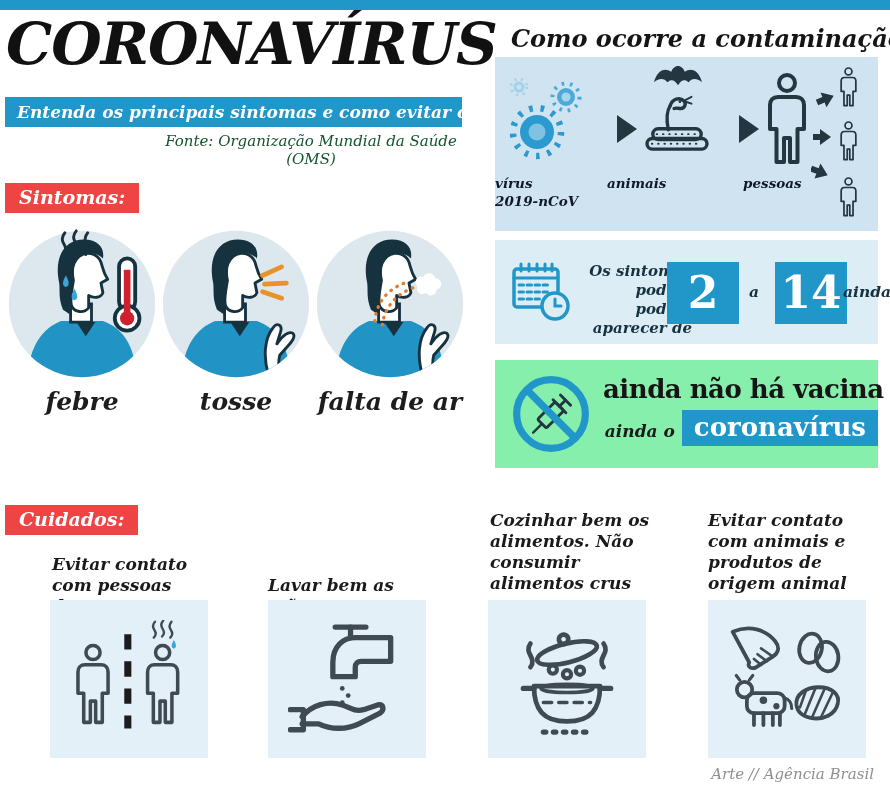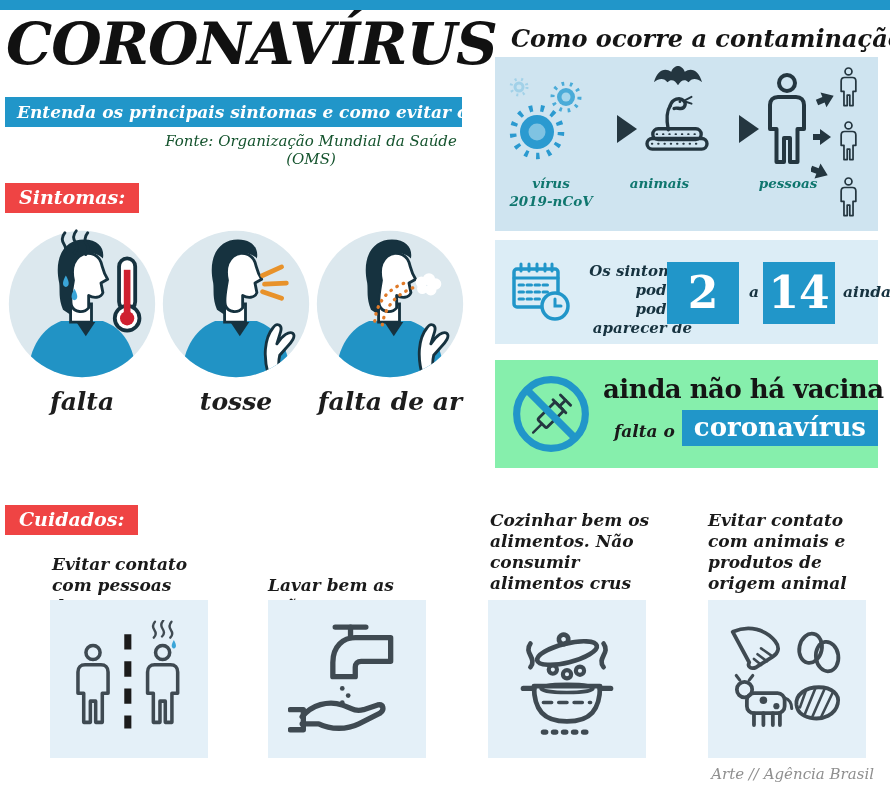--- a/index.html
+++ b/index.html
@@ -19,22 +19,22 @@
   .chip-sintomas{left:5px;top:183px;}
   .chip-cuidados{left:5px;top:505px;}
   .circle{top:228px;width:152px;height:152px;}
   .symptom-label{top:387px;width:152px;text-align:center;font-style:italic;font-weight:bold;
                  font-size:25px;color:#1d1d1d;}
   .right-heading{left:511px;top:24px;font-style:italic;font-weight:bold;font-size:24px;color:#151515;white-space:nowrap;}
   .panel{left:495px;width:383px;}
   .panel-contamination{top:57px;height:174px;background:#cfe4f0;}
   .panel-days{top:240px;height:104px;background:#dcedf6;}
   .panel-vaccine{top:360px;height:108px;background:#86efac;}
-  .stage-label{font-style:italic;font-weight:bold;font-size:13.5px;color:#0f766e;
-               text-align:center;line-height:1.3;}
+  .stage-label{font-style:italic;font-weight:bold;font-size:13.5px;color:#0f172a;
+               text-align:left;line-height:1.3;}
   .days-text{left:85px;top:22px;width:112px;text-align:right;font-style:italic;font-weight:bold;
              font-size:15px;line-height:1.27;color:#16323f;}
   .day-box{top:22px;width:72px;height:62px;background:#2196c9;color:#fff;text-align:center;
            line-height:62px;font-weight:bold;font-size:44px;}
   .day-small{top:42px;font-style:italic;font-weight:bold;font-size:15.5px;color:#16323f;}
   .vacc-text{left:108px;top:14px;width:275px;}
   .vacc-headline{font-weight:bold;font-size:26px;letter-spacing:-0.5px;color:#151515;white-space:nowrap;}
   .vacc-row{display:flex;align-items:flex-end;justify-content:flex-end;margin-top:6px;}
   .vacc-prefix{font-style:italic;font-weight:bold;font-size:17px;margin-right:7px;margin-bottom:5px;}
   .vacc-highlight{background:#2196c9;color:#fff;font-weight:bold;font-size:26px;padding:2px 12px 4px 12px;}
@@ -148,21 +148,21 @@
       <g fill="#fff">
         <circle cx="113" cy="57" r="6"></circle>
           <circle cx="121" cy="54" r="6.5"></circle>
           <circle cx="128" cy="59" r="6"></circle>
         <circle cx="123" cy="65" r="6"></circle>
           <circle cx="114" cy="64" r="5.5"></circle>
       </g>
     </svg>
   </div>
 
-  <div class="abs symptom-label" style="left:6px">falta</div>
+  <div class="abs symptom-label" style="left:6px">febre</div>
   <div class="abs symptom-label" style="left:160px">tosse</div>
   <div class="abs symptom-label" style="left:314px">falta de ar</div>
 
   <div class="abs right-heading">Como ocorre a contaminação</div>
 
   <div class="abs panel panel-contamination">
 
     <svg class="abs" style="left:6px;top:12px" viewBox="0 0 95 100" width="95" height="100">
       <g opacity="0.55">
         <circle cx="18" cy="18" r="8" fill="none" stroke="#7fc3e2" stroke-width="3" stroke-dasharray="2 4.6"></circle>
@@ -246,40 +246,40 @@
       <circle cx="44" cy="44" r="13" fill="#dcedf6" stroke="#2196c9" stroke-width="3.5"></circle>
       <path d="M44,37 V44 H50" fill="none" stroke="#2196c9" stroke-width="3" stroke-linecap="round"></path>
     </svg>
     <div class="abs days-text">
       <div>Os sintomas</div>
       <div>podem podem</div>
       <div>aparecer de</div>
     </div>
     <div class="abs day-box" style="left:172px">2</div>
     <div class="abs day-small" style="left:246px;width:26px;text-align:center">a</div>
-    <div class="abs day-box" style="left:268px">14</div>
+    <div class="abs day-box" style="left:280px">14</div>
     <div class="abs day-small" style="left:348px">ainda</div>
   </div>
 
   <div class="abs panel panel-vaccine">
     <svg class="abs" style="left:14px;top:12px" viewBox="0 0 88 88" width="84" height="84">
       <g transform="rotate(-45 44 44)" stroke="#243640" fill="none" stroke-linecap="round">
         <rect x="30" y="38" width="26" height="13" rx="2" stroke-width="3"></rect>
         <line x1="30" y1="44.5" x2="17" y2="44.5" stroke-width="2.5"></line>
         <line x1="56" y1="44.5" x2="65" y2="44.5" stroke-width="3"></line>
         <line x1="65" y1="37" x2="65" y2="52" stroke-width="3"></line>
         <line x1="56" y1="35" x2="56" y2="54" stroke-width="3"></line>
       </g>
       <circle cx="44" cy="44" r="36" fill="none" stroke="#2196c9" stroke-width="7.5"></circle>
       <line x1="19" y1="19" x2="69" y2="69" stroke="#2196c9" stroke-width="7.5"></line>
     </svg>
     <div class="abs vacc-text">
       <div class="vacc-headline">ainda não há vacina</div>
       <div class="vacc-row">
-        <span class="vacc-prefix">falta o</span>
+        <span class="vacc-prefix">ainda o</span>
         <span class="vacc-highlight">coronavírus</span>
       </div>
     </div>
   </div>
 
   <div class="abs chip chip-cuidados">Cuidados:</div>
 
   <div class="abs care-caption" style="left:52px;top:554px;width:175px">Evitar contato com pessoas doentes</div>
   <div class="abs care-caption" style="left:268px;top:575px;width:175px">Lavar bem as mãos</div>
   <div class="abs care-caption" style="left:490px;top:510px;width:168px">Cozinhar bem os alimentos. Não consumir alimentos crus</div>

